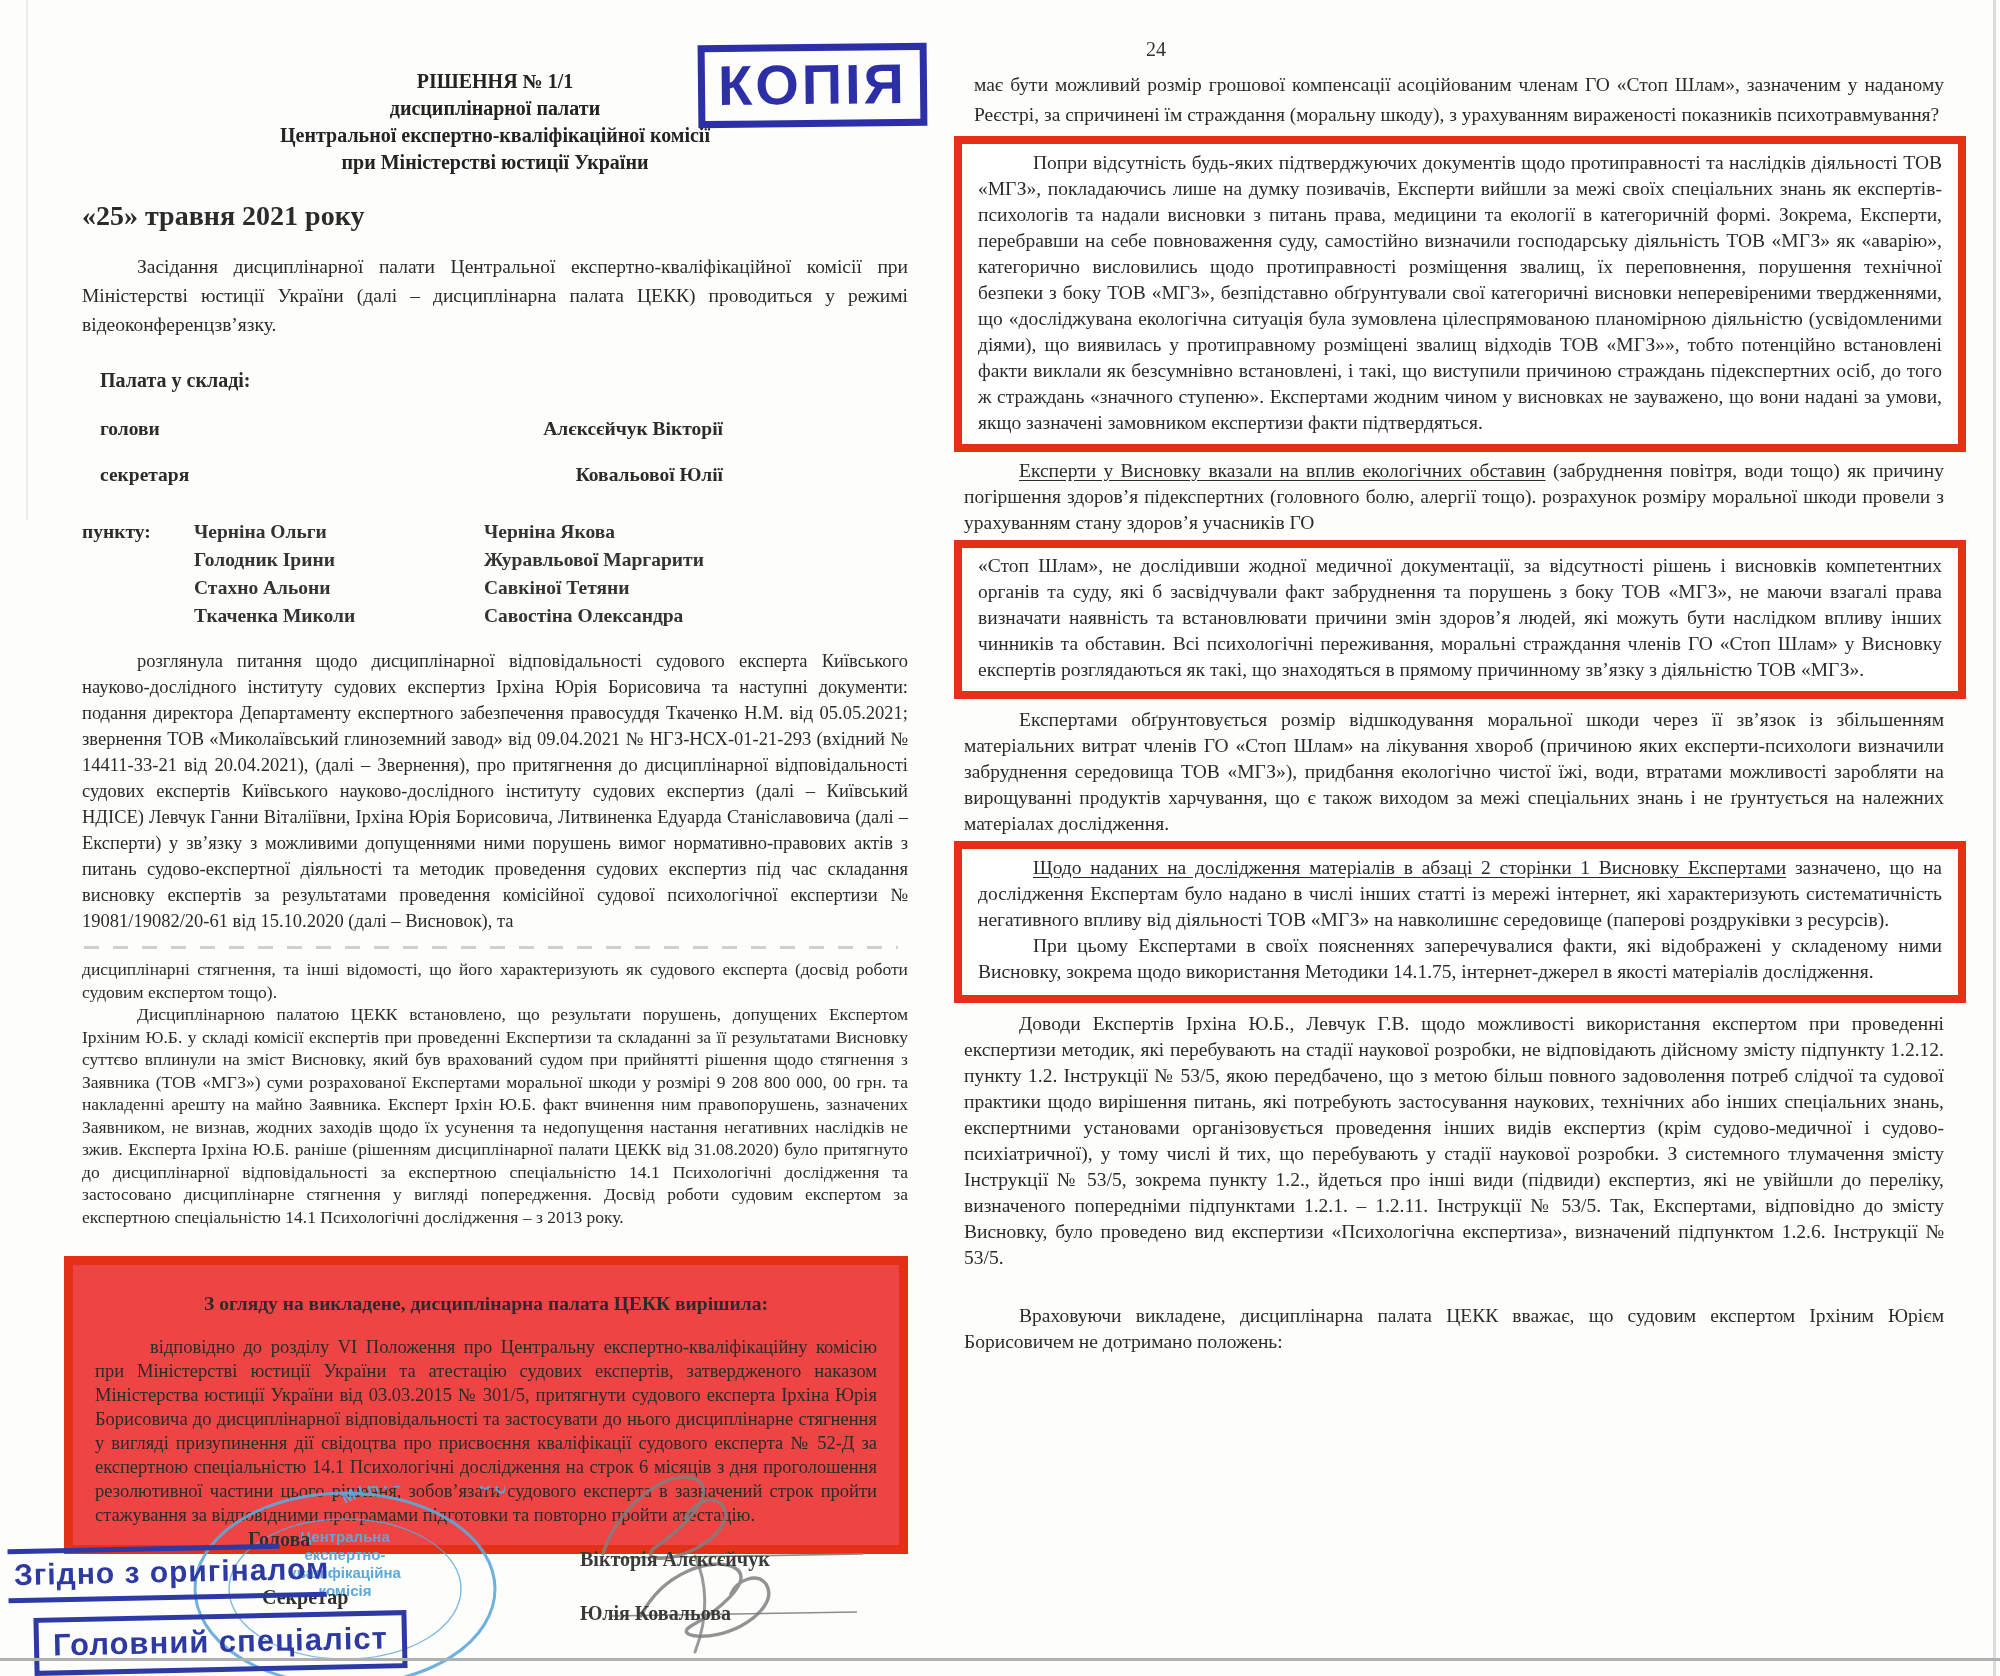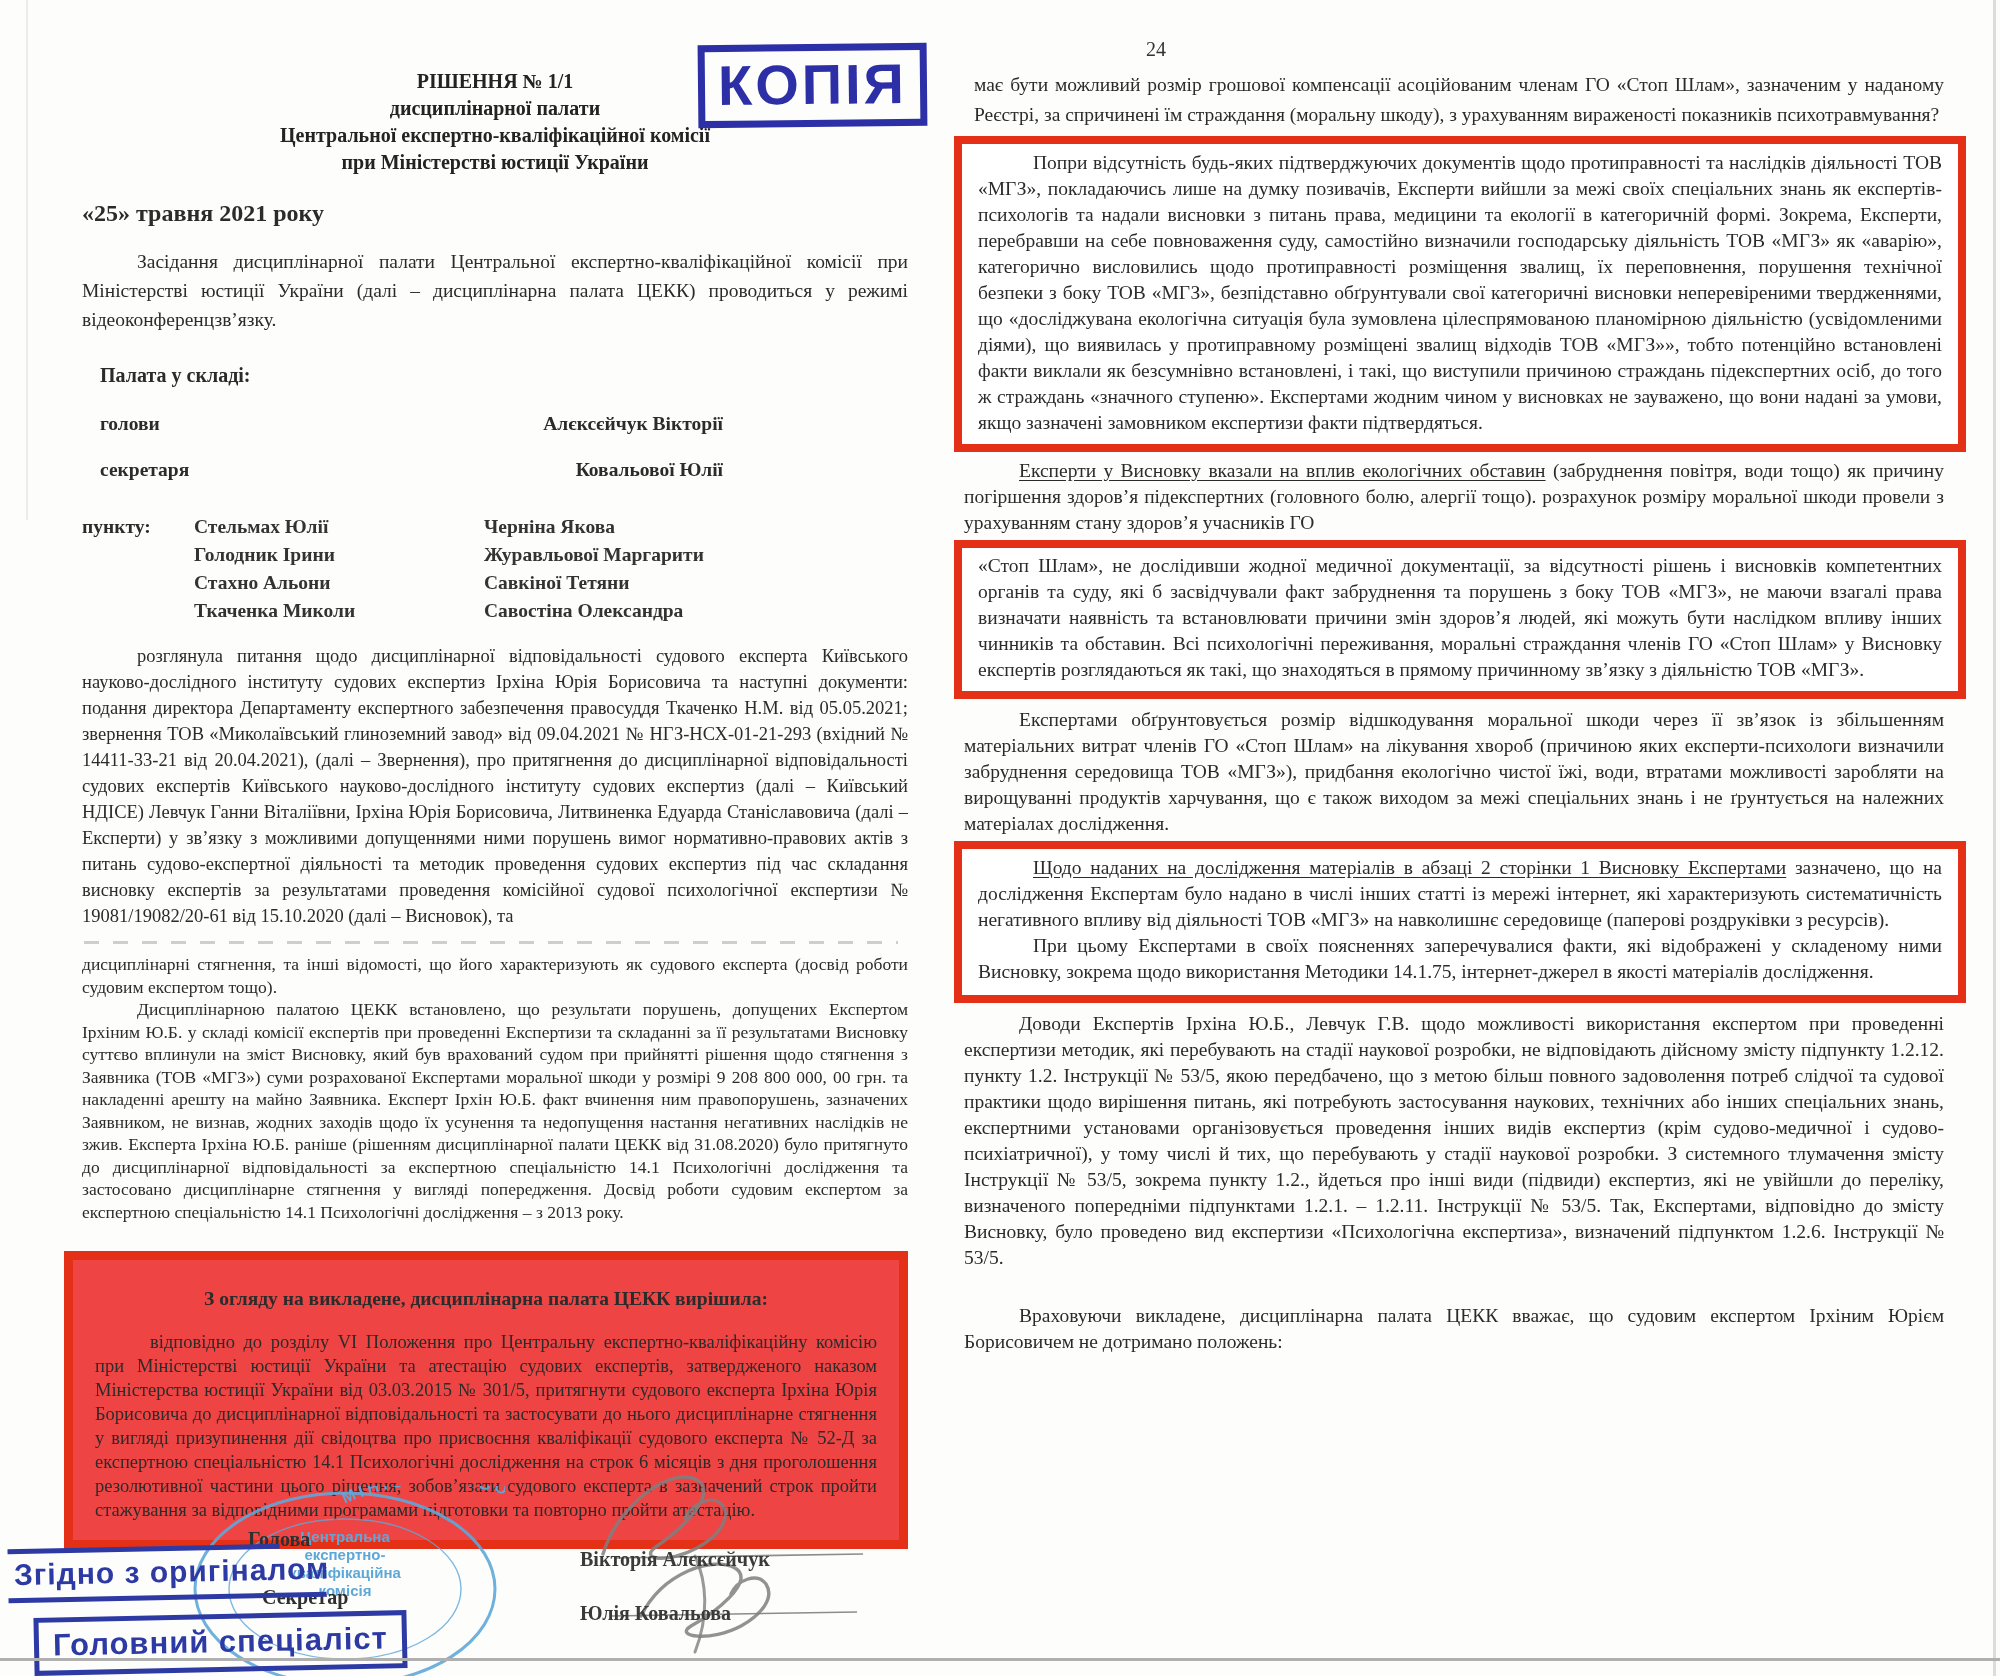--- a/index.html
+++ b/index.html
@@ -13,21 +13,21 @@
   .page{position:absolute;top:0;height:1676px;}
   .page-left{left:0;width:950px;padding:0 42px 0 82px;box-sizing:border-box;}
   .page-right{left:950px;width:1050px;padding:0 56px 0 14px;box-sizing:border-box;}
   p{margin:0;}
   .just{text-align:justify;text-justify:inter-word;}
   .ind{text-indent:55px;}
   .u{text-decoration:underline;text-underline-offset:3px;}
 
   
   .l-title{margin:68px auto 0;width:720px;text-align:center;font-weight:700;font-size:20px;line-height:27px;color:#232323;}
-  .l-date{margin-top:24px;font-weight:700;font-size:24px;}
+  .l-date{margin-top:24px;font-weight:700;font-size:28px;}
   .l-intro{margin-top:20px;font-size:19.5px;line-height:29px;}
   .l-panel{margin-top:30px;font-weight:700;font-size:20px;text-indent:18px;}
   .role-row{display:flex;justify-content:space-between;font-size:19.5px;}
   .role-row .lab{margin-left:18px;font-weight:bold;}
   .role-row .role-name{font-weight:700;margin-right:185px;}
   .role-1{margin-top:26px;}
   .role-2{margin-top:24px;}
   .mem-grid{margin-top:32px;display:grid;grid-template-columns:112px 290px auto;font-size:19.5px;line-height:28px;}
   .mem-label{font-weight:700;}
   .mem-col span{display:block;font-weight:600;color:#333;}
@@ -104,21 +104,21 @@
     <span class="role-name">Алєксєйчук Вікторії</span>
   </div>
   <div class="role-row role-2">
     <span class="lab">секретаря</span>
     <span class="role-name">Ковальової Юлії</span>
   </div>
 
   <div class="mem-grid">
     <span class="mem-label">пункту:</span>
     <div class="mem-col">
-      <span>Стельмах Юлії</span>
+      <span>Черніна Ольги</span>
       <span>Голодник Ірини</span>
       <span>Стахно Альони</span>
       <span>Ткаченка Миколи</span>
     </div>
     <div class="mem-col">
       <span>Черніна Якова</span>
       <span>Журавльової Маргарити</span>
       <span>Савкіної Тетяни</span>
       <span>Савостіна Олександра</span>
     </div>

